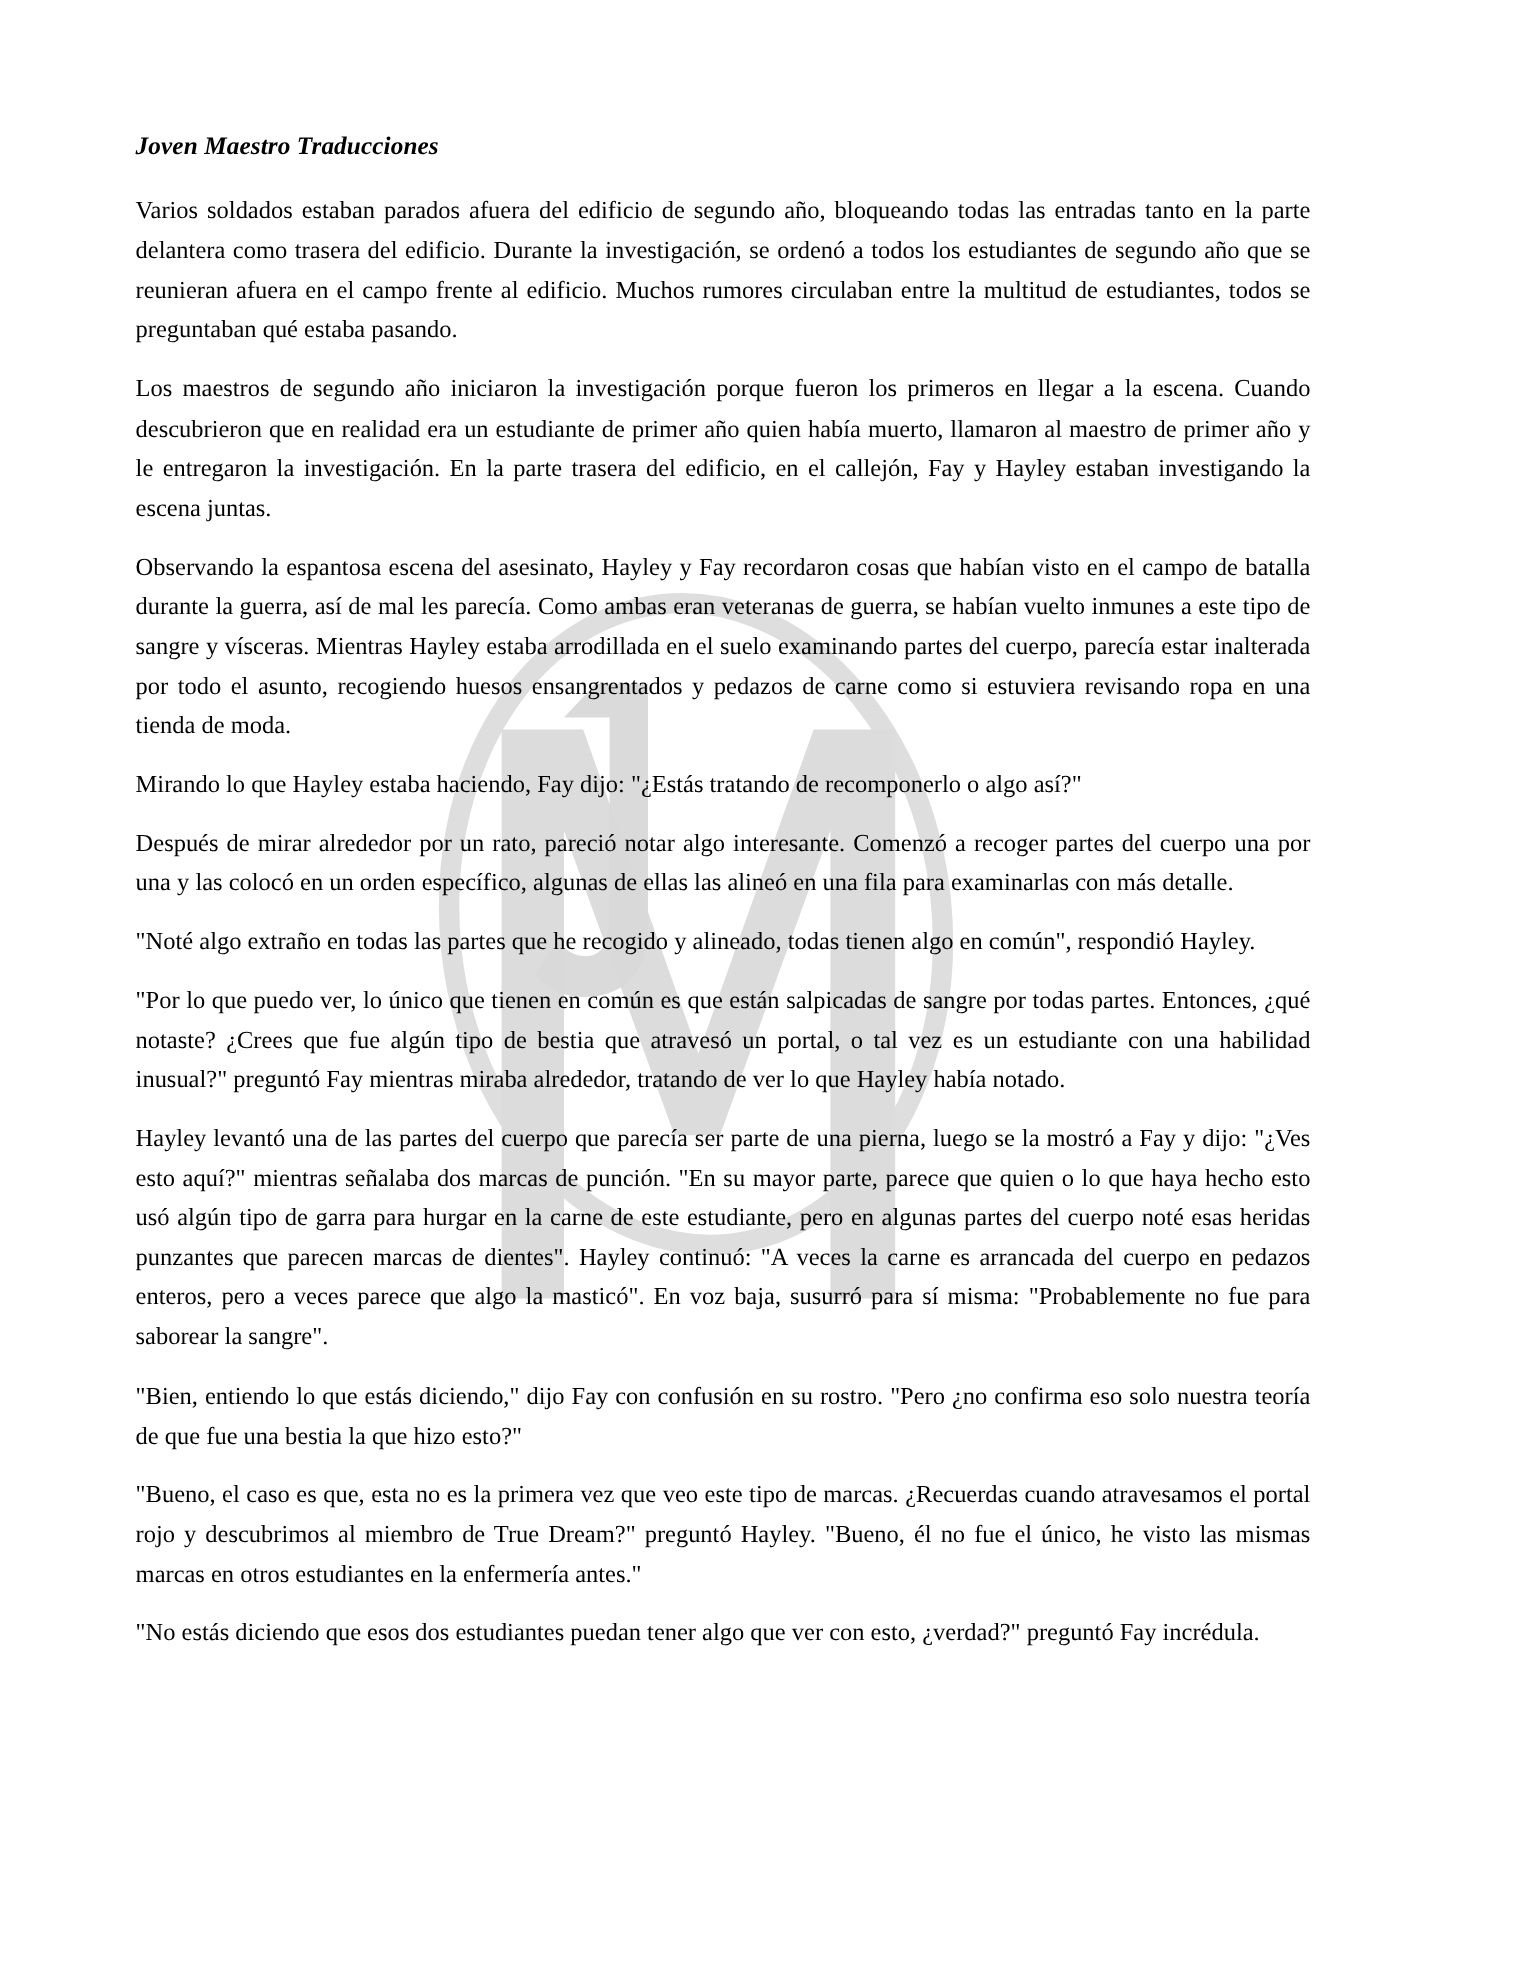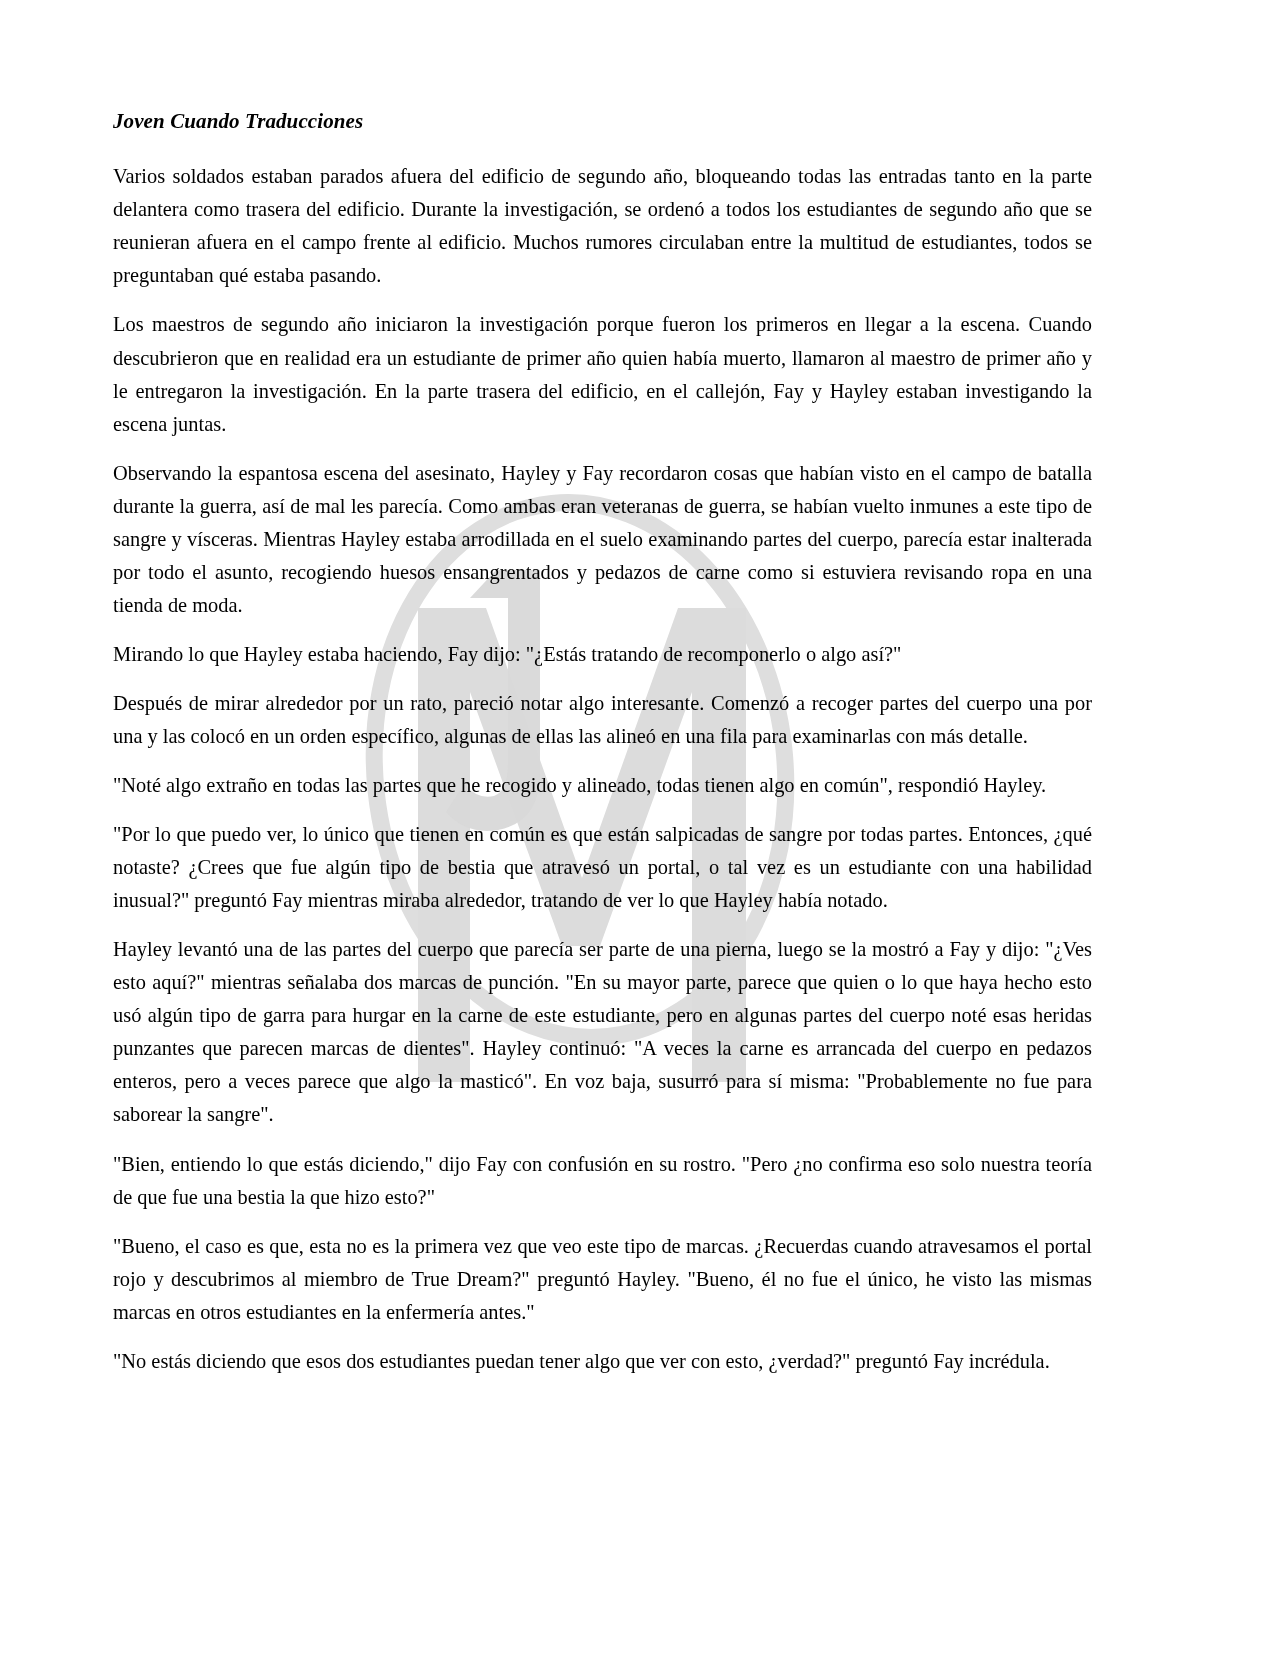--- a/index.html
+++ b/index.html
@@ -84,21 +84,21 @@
       </g>
       <g fill="#d8d8d8" opacity="0.95">
 
         <path d="M196 150 L240 150 L240 352 Q240 402 198 410 Q166 415 146 392 L164 364 Q178 380 194 376 Q208 371 208 344 L208 178 L170 178 Z"></path>
       </g>
     </svg>
   </div>
 
   <div id="content">
 
-    <h1 class="doc-title">Joven Cuando Traducciones</h1>
+    <h1 class="doc-title">Joven Maestro Traducciones</h1>
 
     <p class="para">Varios soldados estaban parados afuera del edificio de segundo año, bloqueando todas las entradas tanto en la parte delantera como trasera del edificio. Durante la investigación, se ordenó a todos los estudiantes de segundo año que se reunieran afuera en el campo frente al edificio. Muchos rumores circulaban entre la multitud de estudiantes, todos se preguntaban qué estaba pasando.</p>
     <p class="para">Los maestros de segundo año iniciaron la investigación porque fueron los primeros en llegar a la escena. Cuando descubrieron que en realidad era un estudiante de primer año quien había muerto, llamaron al maestro de primer año y le entregaron la investigación. En la parte trasera del edificio, en el callejón, Fay y Hayley estaban investigando la escena juntas.</p>
     <p class="para">Observando la espantosa escena del asesinato, Hayley y Fay recordaron cosas que habían visto en el campo de batalla durante la guerra, así de mal les parecía. Como ambas eran veteranas de guerra, se habían vuelto inmunes a este tipo de sangre y vísceras. Mientras Hayley estaba arrodillada en el suelo examinando partes del cuerpo, parecía estar inalterada por todo el asunto, recogiendo huesos ensangrentados y pedazos de carne como si estuviera revisando ropa en una tienda de moda.</p>
     <p class="para">Mirando lo que Hayley estaba haciendo, Fay dijo: "¿Estás tratando de recomponerlo o algo así?"</p>
     <p class="para">Después de mirar alrededor por un rato, pareció notar algo interesante. Comenzó a recoger partes del cuerpo una por una y las colocó en un orden específico, algunas de ellas las alineó en una fila para examinarlas con más detalle.</p>
     <p class="para">"Noté algo extraño en todas las partes que he recogido y alineado, todas tienen algo en común", respondió Hayley.</p>
     <p class="para">"Por lo que puedo ver, lo único que tienen en común es que están salpicadas de sangre por todas partes. Entonces, ¿qué notaste? ¿Crees que fue algún tipo de bestia que atravesó un portal, o tal vez es un estudiante con una habilidad inusual?" preguntó Fay mientras miraba alrededor, tratando de ver lo que Hayley había notado.</p>
     <p class="para">Hayley levantó una de las partes del cuerpo que parecía ser parte de una pierna, luego se la mostró a Fay y dijo: "¿Ves esto aquí?" mientras señalaba dos marcas de punción. "En su mayor parte, parece que quien o lo que haya hecho esto usó algún tipo de garra para hurgar en la carne de este estudiante, pero en algunas partes del cuerpo noté esas heridas punzantes que parecen marcas de dientes". Hayley continuó: "A veces la carne es arrancada del cuerpo en pedazos enteros, pero a veces parece que algo la masticó". En voz baja, susurró para sí misma: "Probablemente no fue para saborear la sangre".</p>
     <p class="para">"Bien, entiendo lo que estás diciendo," dijo Fay con confusión en su rostro. "Pero ¿no confirma eso solo nuestra teoría de que fue una bestia la que hizo esto?"</p>

